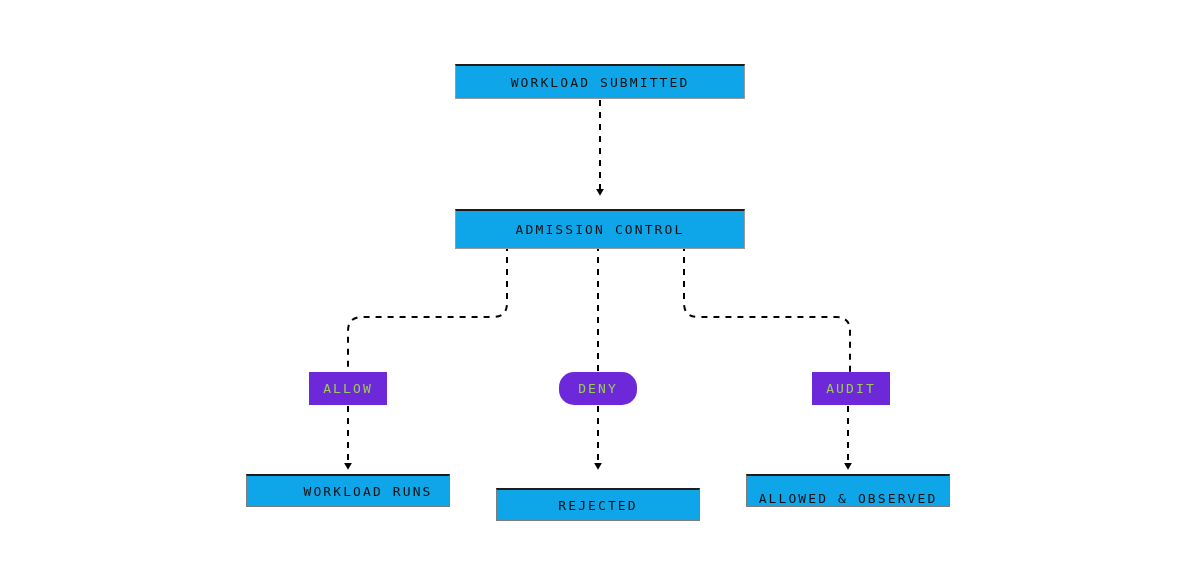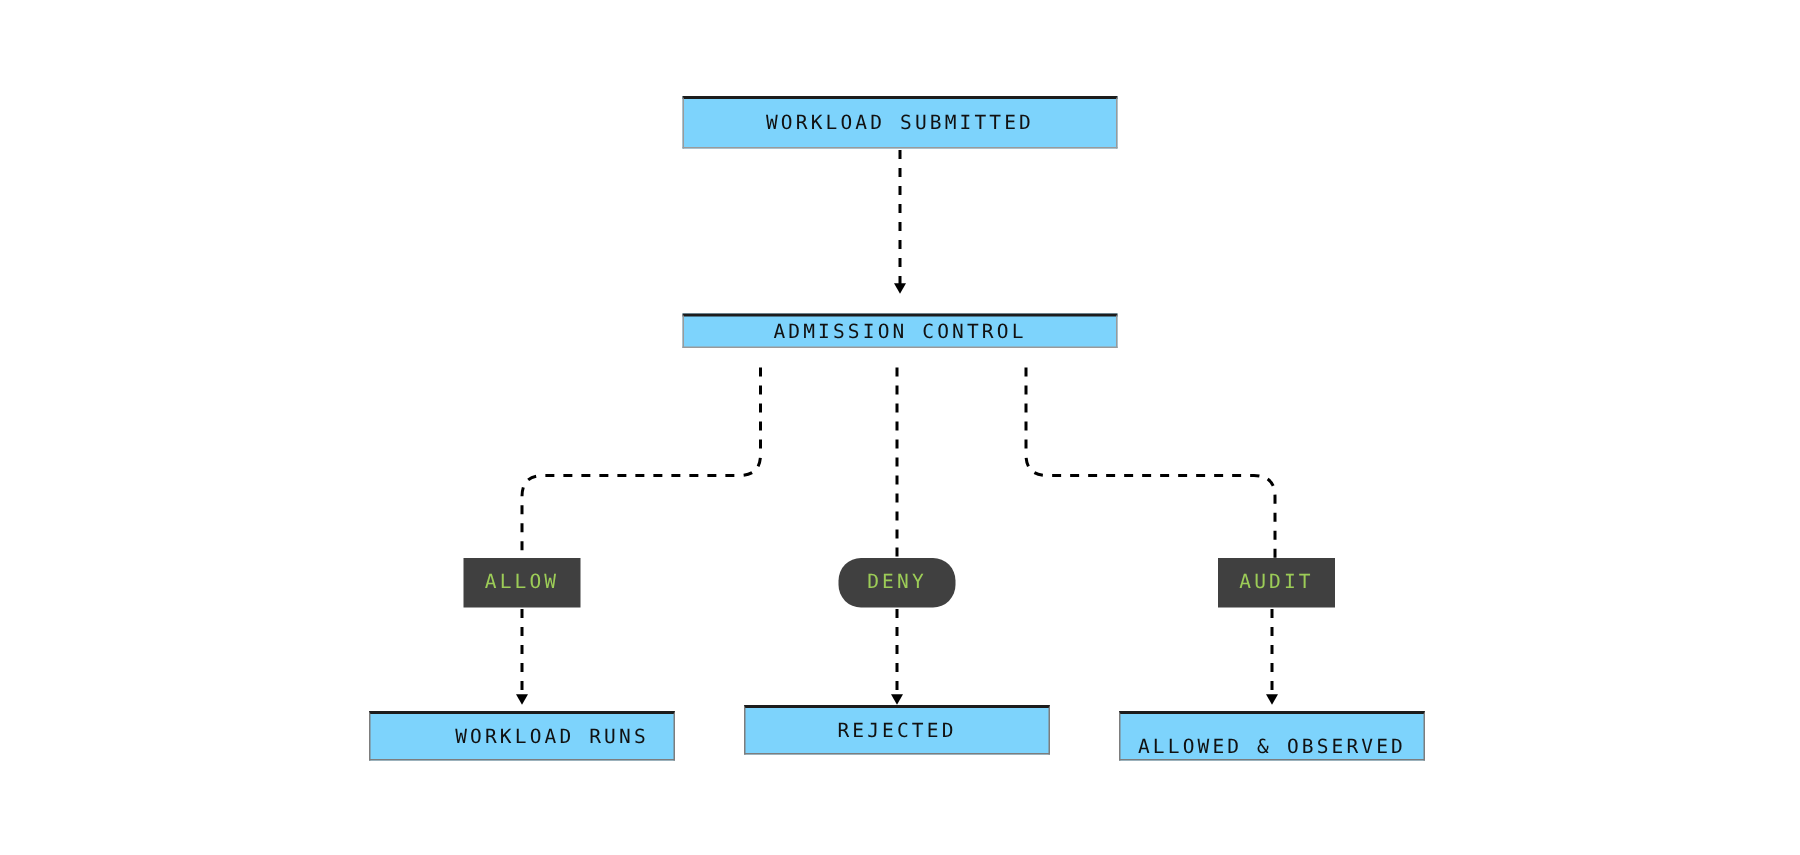--- a/index.html
+++ b/index.html
@@ -31,35 +31,35 @@
   .node {
     position: absolute;
     z-index: 2;
     box-sizing: border-box;
     display: flex;
     align-items: center;
     justify-content: center;
     text-align: center;
   }
   .box {
-    background: #7dd3fc;
+    background: #0ea5e9;
     border: 1px solid #9a9a9a;
     border-top: 2px solid #1c1c1c;
     color: #111111;
     font-size: 13px;
     letter-spacing: 2.1px;
     font-weight: 400;
   }
   .box.thin {
     border: 1px solid #7d7d7d;
     border-top: 2px solid #1c1c1c;
   }
   
   .chip {
-    background: #404040;
+    background: #6d28d9;
     border: none;
     color: #9ccc57;
     font-size: 13px;
     letter-spacing: 2.1px;
     font-weight: 400;
   }
 </style>
 </head>
 <body>
 
@@ -84,41 +84,41 @@
 
     <path d="M598,406 L598,464" fill="none" stroke="#000000" stroke-width="2" stroke-dasharray="6,6" marker-end="url(#arrowhead)"></path>
 
     <path d="M848,406 L848,464" fill="none" stroke="#000000" stroke-width="2" stroke-dasharray="6,6" marker-end="url(#arrowhead)"></path>
   </svg>
 
   <div class="node box" style="left:455px; top:64px; width:290px; height:35px;">
     <span>WORKLOAD SUBMITTED</span>
   </div>
 
-  <div class="node box" style="left:455px; top:209px; width:290px; height:23px;">
+  <div class="node box" style="left:455px; top:209px; width:290px; height:40px;">
     <span>ADMISSION CONTROL</span>
   </div>
 
   <div class="node chip" style="left:309px; top:372px; width:78px; height:33px;">
     <span>ALLOW</span>
   </div>
 
   <div class="node chip" style="left:559px; top:372px; width:78px; height:33px;border-radius:15px;">
     <span>DENY</span>
   </div>
 
   <div class="node chip" style="left:812px; top:372px; width:78px; height:33px;">
     <span>AUDIT</span>
   </div>
 
   <div class="node box thin" style="left:246px; top:474px; width:204px; height:33px;padding-left:40px;">
     <span>WORKLOAD RUNS</span>
   </div>
 
-  <div class="node box thin" style="left:496px; top:470px; width:204px; height:33px;">
+  <div class="node box thin" style="left:496px; top:488px; width:204px; height:33px;">
     <span>REJECTED</span>
   </div>
 
   <div class="node box thin" style="left:746px; top:474px; width:204px; height:33px;align-items:flex-end;">
     <span>ALLOWED &amp; OBSERVED</span>
   </div>
 
 </div>
 
 </body></html>

